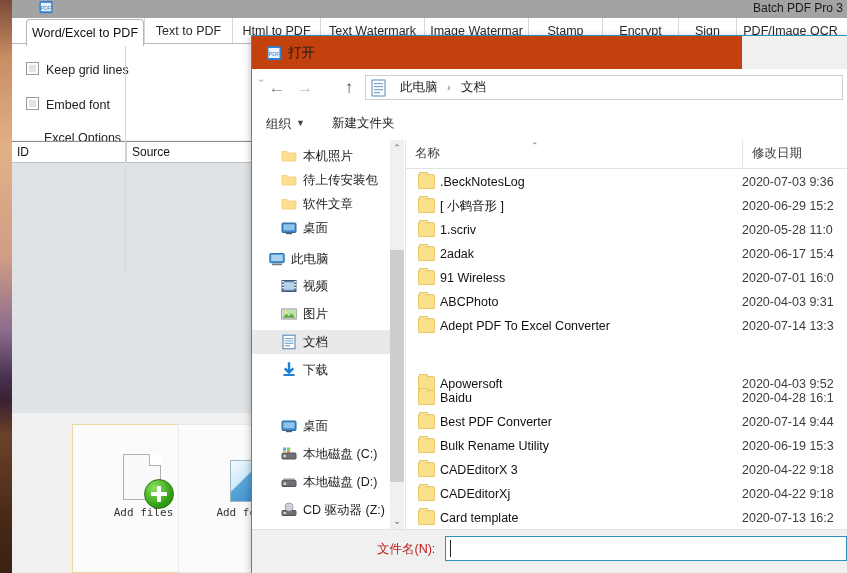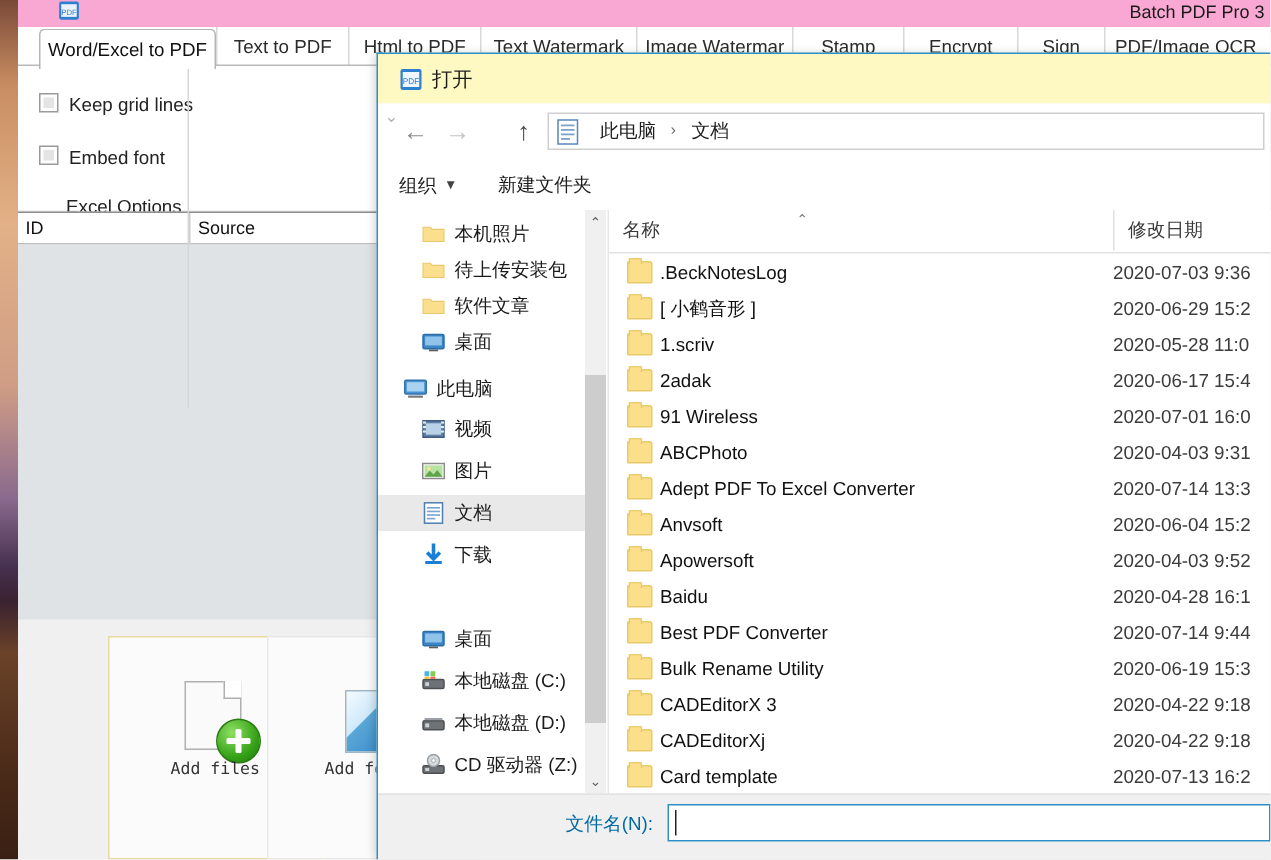--- a/index.html
+++ b/index.html
@@ -18,21 +18,21 @@
 
   
   #app{
     position:absolute;left:12px;top:0;width:835px;height:573px;
     background:#f0f0f0;z-index:1;
   }
 
   
   #app-titlebar{
     position:absolute;left:0;top:0;width:835px;height:18px;
-    background:#f9a8d4;
+    background:#a3a3a3;
   }
   #app-title{
     position:absolute;right:4px;top:1px;
     font-size:12px;color:#1a1a1a;white-space:nowrap;
   }
   #app-logo{
     position:absolute;left:26px;top:0px;width:16px;height:15px;
   }
 
   
@@ -132,21 +132,21 @@
   }
 
   
   #dialog{
     position:absolute;left:251px;top:35px;width:596px;height:538px;
     background:#f0f0f0;border:1px solid #2d8fc4;border-right:none;border-bottom:none;
     box-sizing:border-box;z-index:10;
     box-shadow:-2px 0 6px rgba(0,0,0,.18);
   }
   #dlg-title{
-    position:absolute;left:0;top:0;width:595px;height:33px;background:#fef9c3;
+    position:absolute;left:0;top:0;width:490px;height:33px;background:#c2410c;
   }
   #dlg-title-text{
     position:absolute;left:36px;top:8px;font-size:13.5px;color:#1b1b1b;
   }
   #dlg-title-icon{position:absolute;left:14px;top:9px;width:16px;height:16px;}
 
   #dlg-nav{
     position:absolute;left:0;top:33px;width:595px;height:37px;background:#ffffff;
   }
   .nav-arrow{
@@ -238,21 +238,21 @@
     position:absolute;left:336px;top:0;height:24px;line-height:24px;
     font-size:12.5px;color:#3c3c3c;white-space:nowrap;
   }
 
   
   #dlg-footer{
     position:absolute;left:0;top:493px;width:595px;height:45px;background:#f0f0f0;
     border-top:1px solid #e2e2e2;
   }
   #fn-label{
-    position:absolute;left:125px;top:11px;font-size:12.5px;color:#0369a1;white-space:nowrap;
+    position:absolute;left:125px;top:11px;font-size:12.5px;color:#b91c1c;white-space:nowrap;
   }
   #fn-input{
     position:absolute;left:193px;top:6px;width:402px;height:25px;
     background:#ffffff;border:1px solid #2d8fc4;box-sizing:border-box;
   }
   #fn-caret{
     position:absolute;left:4px;top:3px;width:1px;height:17px;background:#222;
   }
 </style>
 </head>
@@ -505,26 +505,21 @@
           <div class="row" style="top: 122px;">
             <div class="row-ico"></div>
             <div class="row-name">ABCPhoto</div>
             <div class="row-date">2020-04-03 9:31</div>
           </div>
           <div class="row" style="top: 146px;">
             <div class="row-ico"></div>
             <div class="row-name">Adept PDF To Excel Converter</div>
             <div class="row-date">2020-07-14 13:3</div>
           </div>
-          <div class="row" style="top: 170px;">
-            <div class="row-ico"></div>
-            <div class="row-name">Anvsoft</div>
-            <div class="row-date">2020-06-04 15:2</div>
-          </div>
-          <div class="row" style="top: 194px;">
+          <div class="row" style="top: 204px;">
             <div class="row-ico"></div>
             <div class="row-name">Apowersoft</div>
             <div class="row-date">2020-04-03 9:52</div>
           </div>
           <div class="row" style="top: 218px;">
             <div class="row-ico"></div>
             <div class="row-name">Baidu</div>
             <div class="row-date">2020-04-28 16:1</div>
           </div>
           <div class="row" style="top: 242px;">

